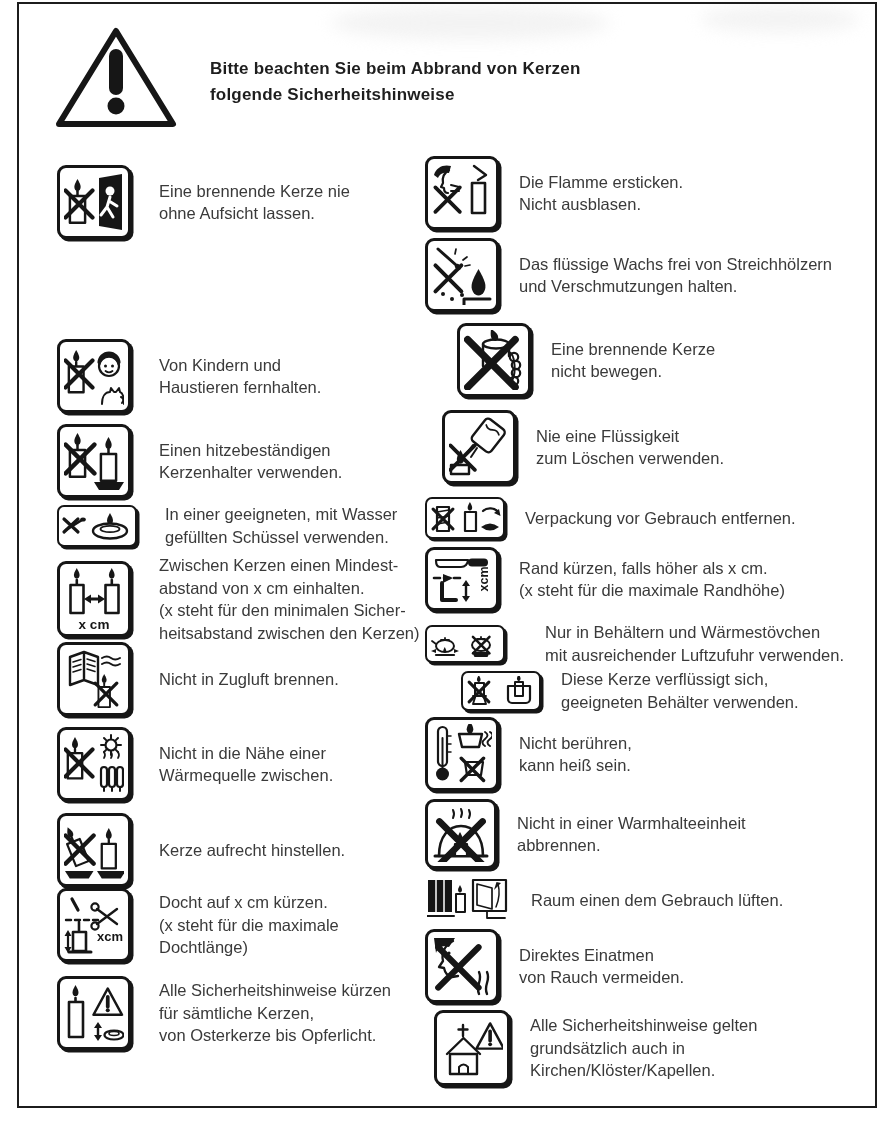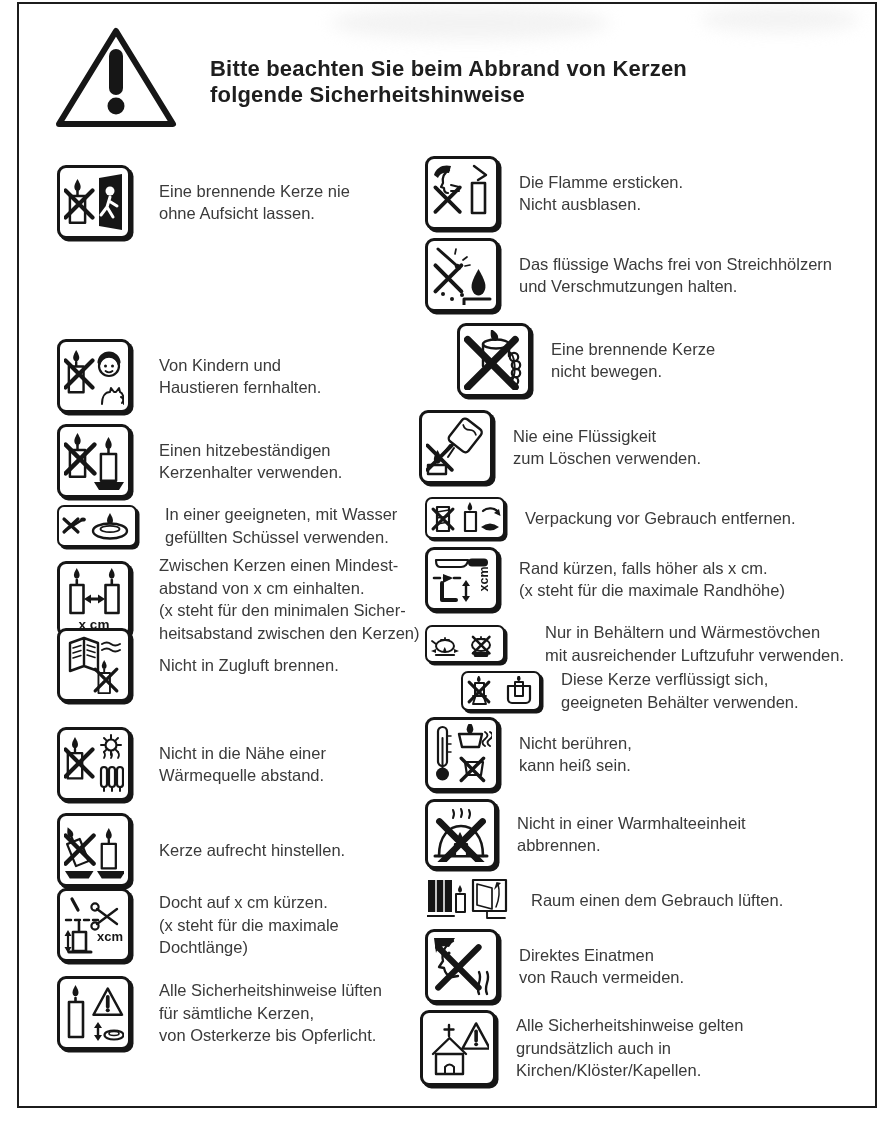--- a/index.html
+++ b/index.html
@@ -3,21 +3,21 @@
 <meta charset="utf-8">
 <style>
   html,body{margin:0;padding:0;background:#fff;}
   #page{position:relative;width:892px;height:1125px;background:#fff;overflow:hidden;
         font-family:"Liberation Sans","DejaVu Sans",sans-serif;color:#333;}
   #frame{position:absolute;left:17px;top:2px;width:856px;height:1102px;border:2px solid #1c1c1c;}
   .smudge{position:absolute;background:#ededed;filter:blur(8px);border-radius:50%;opacity:.65;}
 
   
   #warn-tri{position:absolute;left:52px;top:26px;}
-  #title{position:absolute;left:210px;top:56px;font-size:22px;font-weight:bold;color:#1e1e1e;
+  #title{position:absolute;left:210px;top:56px;font-size:17px;font-weight:bold;color:#1e1e1e;
          line-height:26px;white-space:pre-line;letter-spacing:.2px;}
 
   
   .row{position:absolute;display:flex;align-items:center;gap:28px;}
   .row.r{gap:20px;}
   .txt{font-size:16.5px;line-height:22.5px;color:#3a3a3a;white-space:pre-line;}
 
   
   .ib{box-sizing:border-box;flex:0 0 auto;width:74px;height:74px;background:#fff;
       border:3px solid #161616;border-radius:9px;box-shadow:2.5px 2.5px 0 #161616;
@@ -145,21 +145,21 @@
         <path class="f" d="M20 31l7-4.5v9ZM41 31l-7-4.5v9Z"></path>
       </svg>
       <span class="ilabel" style="left:0;right:0;bottom:3px;text-align:center;font-size:13.5px;">x cm</span>
     </div>
     <div class="txt">Zwischen Kerzen einen Mindest-
 abstand von x cm einhalten.
 (x steht für den minimalen Sicher-
 heitsabstand zwischen den Kerzen)</div>
   </div>
 
-  <div class="row" style="left:57px;top:628px;">
+  <div class="row" style="left:57px;top:642px;">
     <div class="ib">
       <svg class="pic" width="60" height="60" viewBox="0 0 60 60">
         <path d="M6 8 20 3v28L6 36ZM20 3l14 5v28l-14-5" stroke-width="2.4"></path>
         <path d="M9 13l8-2.5M9 18l8-2.5M9 23l8-2.5M23 10l8 2.5M23 15l8 2.5M23 20l8 2.5" stroke-width="1.5"></path>
         <path d="M38 9q5-3 9 0t9 0M38 15q5-3 9 0t9 0" stroke-width="2"></path>
         <use href="#candle" transform="translate(33,25) scale(.72)"></use>
         <use href="#xmark" transform="translate(30,33) scale(.6)"></use>
       </svg>
     </div>
     <div class="txt">Nicht in Zugluft brennen.</div>
@@ -173,21 +173,21 @@
         <circle cx="47" cy="11" r="5.5" stroke-width="2.2"></circle>
         <path d="M47 1v3.5M47 17.5v3.5M37 11h3.5M53.5 11H57M40 4l2.4 2.4M51.6 15.6 54 18M54 4l-2.4 2.4M40 18l2.4-2.4" stroke-width="2"></path>
         <path d="M40 24q2-3 0-6M47 24q2-3 0-6M54 24q2-3 0-6" stroke-width="1.7"></path>
         <rect x="37" y="33" width="6" height="20" rx="3" stroke-width="2.2"></rect>
         <rect x="45" y="33" width="6" height="20" rx="3" stroke-width="2.2"></rect>
         <rect x="53" y="33" width="6" height="20" rx="3" stroke-width="2.2"></rect>
         <path d="M40 57v-3M48 57v-3M56 57v-3" stroke-width="2"></path>
       </svg>
     </div>
     <div class="txt">Nicht in die Nähe einer
-Wärmequelle abstand.</div>
+Wärmequelle zwischen.</div>
   </div>
 
   <div class="row" style="left:57px;top:813px;">
     <div class="ib">
       <svg class="pic" width="60" height="60" viewBox="0 0 60 60">
         <g transform="rotate(-22 15 34)">
             <use href="#candle" transform="translate(6,5) scale(.85)"></use>
           </g>
         <use href="#xmark" transform="translate(0,14) scale(.78)"></use>
         <use href="#dish" transform="translate(1,51) scale(.95)"></use>
@@ -225,21 +225,21 @@
         <use href="#flame" transform="translate(7,2) scale(.9)"></use>
           <path d="M11.5 15v4"></path>
         <rect x="5" y="19" width="14" height="35" fill="#fff"></rect>
         <use href="#warntri" transform="translate(28,4) scale(.75)"></use>
         <path d="M34 43v11" stroke-width="2.4"></path>
         <path class="f" d="M34 39l-4 6h8ZM34 58l-4-6h8Z"></path>
         <ellipse cx="50" cy="52" rx="9.5" ry="4.5" stroke-width="2.2"></ellipse>
         <ellipse cx="50" cy="50.5" rx="5" ry="2" stroke-width="1.6"></ellipse>
       </svg>
     </div>
-    <div class="txt">Alle Sicherheitshinweise lüften
+    <div class="txt">Alle Sicherheitshinweise kürzen
 für sämtliche Kerzen,
 von Osterkerze bis Opferlicht.</div>
   </div>
 
   <div class="row r" style="left:425px;top:156px;">
     <div class="ib">
       <svg class="pic" width="60" height="60" viewBox="0 0 60 60">
         <path class="f" d="M2 12C4 4 12 1 19 3l-2 7c-5-1-9 0-11 5Z"></path>
         <path d="M17 7c-5 3-7 8-6 13l-2 4 3 1c0 3 1 5 4 5" stroke-width="2.2"></path>
         <path d="M19 22l8 2M19 28h8" stroke-width="2"></path>
@@ -281,21 +281,21 @@
         <circle cx="52" cy="35" r="4.2" stroke-width="2.2"></circle>
         <circle cx="52" cy="43" r="4.2" stroke-width="2.2"></circle>
         <circle cx="50" cy="51" r="4.2" stroke-width="2.2"></circle>
         <use href="#xmark" transform="translate(1,7) scale(1.32)"></use>
       </svg>
     </div>
     <div class="txt">Eine brennende Kerze
 nicht bewegen.</div>
   </div>
 
-  <div class="row r" style="left:419px;top:410px;">
+  <div class="row r" style="left:442px;top:410px;">
     <div class="ib">
       <svg class="pic" width="60" height="60" viewBox="0 0 60 60">
         <g transform="rotate(38 38 20)">
           <rect x="26" y="4" width="24" height="28" rx="4" fill="#fff" stroke-width="2.4"></rect>
           <path d="M30 11q4 3 8 0t8 0" stroke-width="1.7"></path>
         </g>
         <path d="M24 28l-7 9M28 31l-6 9" stroke-width="2"></path>
         <use href="#flame" transform="translate(6,33) scale(1.1)"></use>
         <rect x="2" y="48" width="18" height="9" fill="#fff" stroke-width="2.4"></rect>
         <use href="#xmark" transform="translate(0,27) scale(.68)"></use>
@@ -431,21 +431,21 @@
         <path d="M21 5c-8 4-12 12-10 20l-4 6 5 1c1 5 3 8 8 9l6-1" stroke-width="2.3"></path>
         <circle class="f" cx="17" cy="17" r="1.6"></circle>
         <path d="M47 58c-4-9 4-13 0-22M55 58c-4-9 4-13 0-22" stroke-width="2.4"></path>
         <use href="#xmark" transform="translate(4,9) scale(1.12)"></use>
       </svg>
     </div>
     <div class="txt">Direktes Einatmen
 von Rauch vermeiden.</div>
   </div>
 
-  <div class="row r" style="left:420px;top:1010px;align-items:center;">
+  <div class="row r" style="left:434px;top:1010px;align-items:center;">
     <div class="ib" style="width:76px;height:76px;">
       <svg class="pic" width="62" height="62" viewBox="0 0 62 62">
         <path d="M22 8v11M17.5 12.5h9" stroke-width="2.4"></path>
         <rect x="9" y="37" width="27" height="20" fill="#fff" stroke-width="2.4"></rect>
         <path d="M6 37 22.5 21 39 37" stroke-width="2.4"></path>
         <path d="M18 57v-7q4.5-5 9 0v7" stroke-width="2"></path>
         <use href="#warntri" transform="translate(34,5) scale(.72)"></use>
       </svg>
     </div>
     <div class="txt">Alle Sicherheitshinweise gelten

